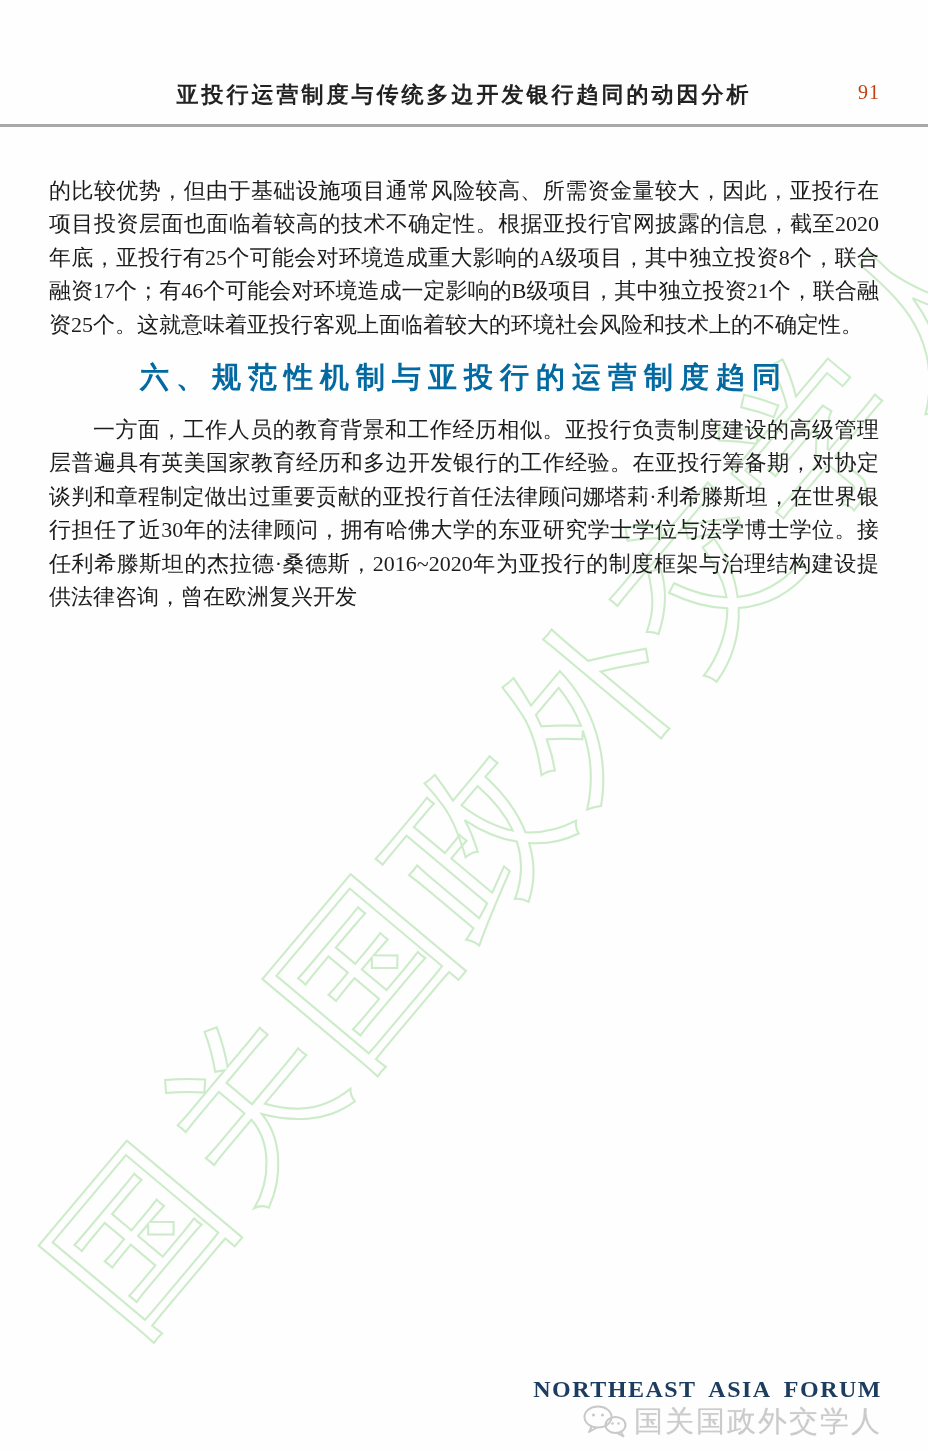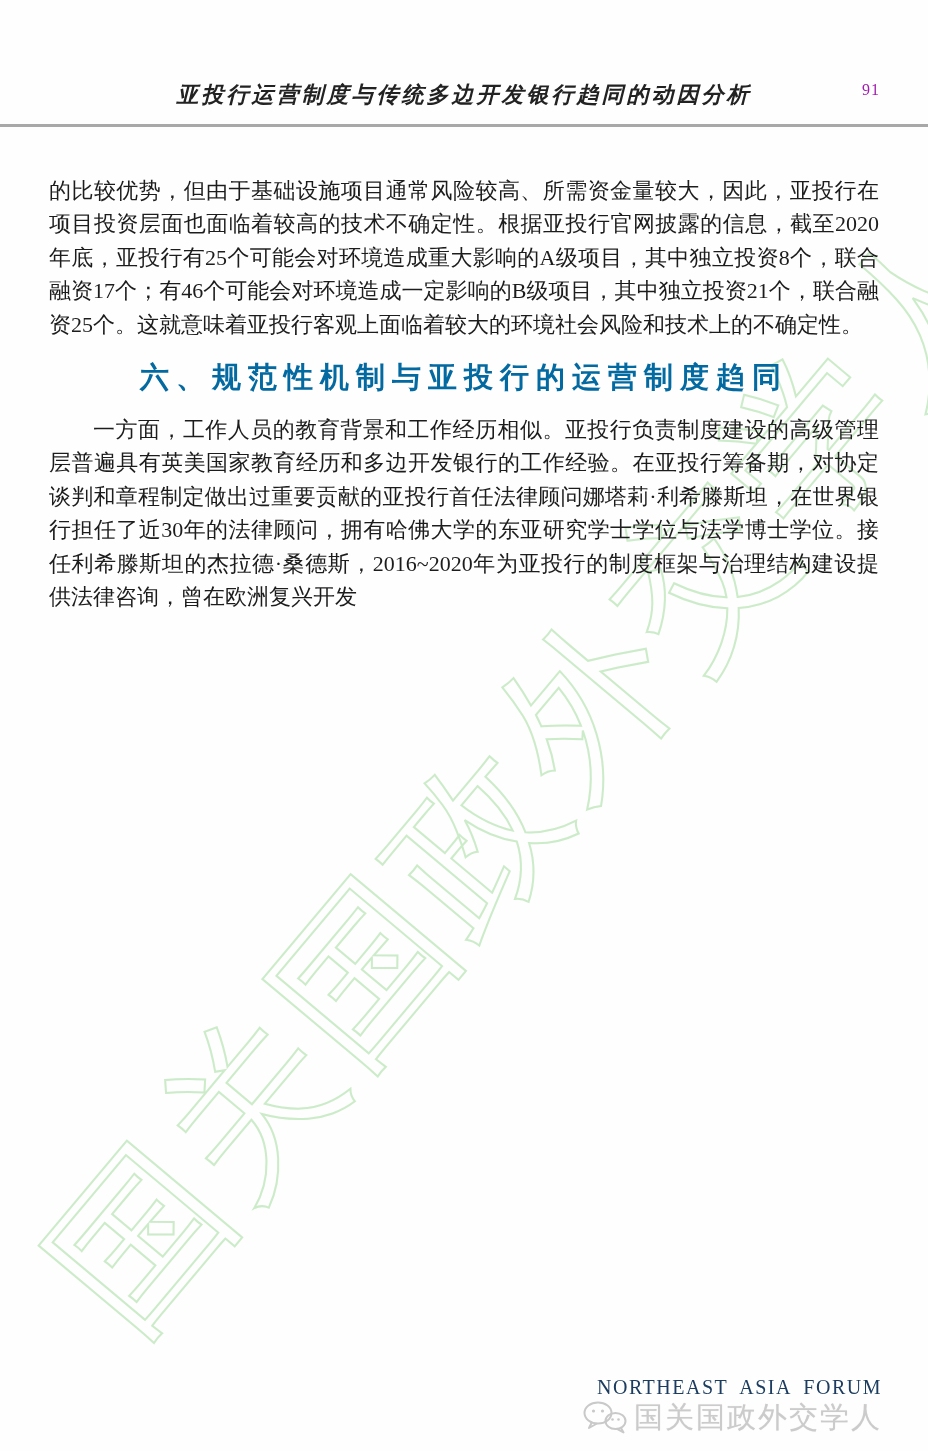--- a/index.html
+++ b/index.html
@@ -17,29 +17,28 @@
     top: 80px; left: 0; width: 100%;
     height: 34px;
   }
   .page-header .title {
     position: absolute;
     left: 0; right: 0;
     text-align: center;
     font-size: 22px;
     font-weight: 700;
     letter-spacing: 3px;
-    font-style: italic; 
     color: #222;
   }
   .page-header .page-num {
     position: absolute;
     right: 48px; top: 1px;
-    font-size: 16px;
+    font-size: 20px;
     font-style: normal;
-    color: #a21caf;
+    color: #c2410c;
     letter-spacing: 1px;
   }
   .header-rule {
     position: absolute;
     top: 124px; left: 0;
     width: 100%; height: 3px;
     background: #a8a8a8;
   }
   
   .watermark {
@@ -72,22 +71,22 @@
     color: #0369a1;
   }
   
   .footer {
     position: absolute;
     right: 46px; top: 1376px;
     text-align: right;
     z-index: 3;
   }
   .footer .journal {
-    font-size: 20px;
-    font-weight: 400;
+    font-size: 24px;
+    font-weight: 700;
     letter-spacing: 1.5px;
     color: #1d3d60;
     word-spacing: 6px;
   }
   .footer .wechat-row {
     display: flex;
     align-items: center;
     justify-content: flex-end;
     gap: 6px;
     margin-top: 1px;

